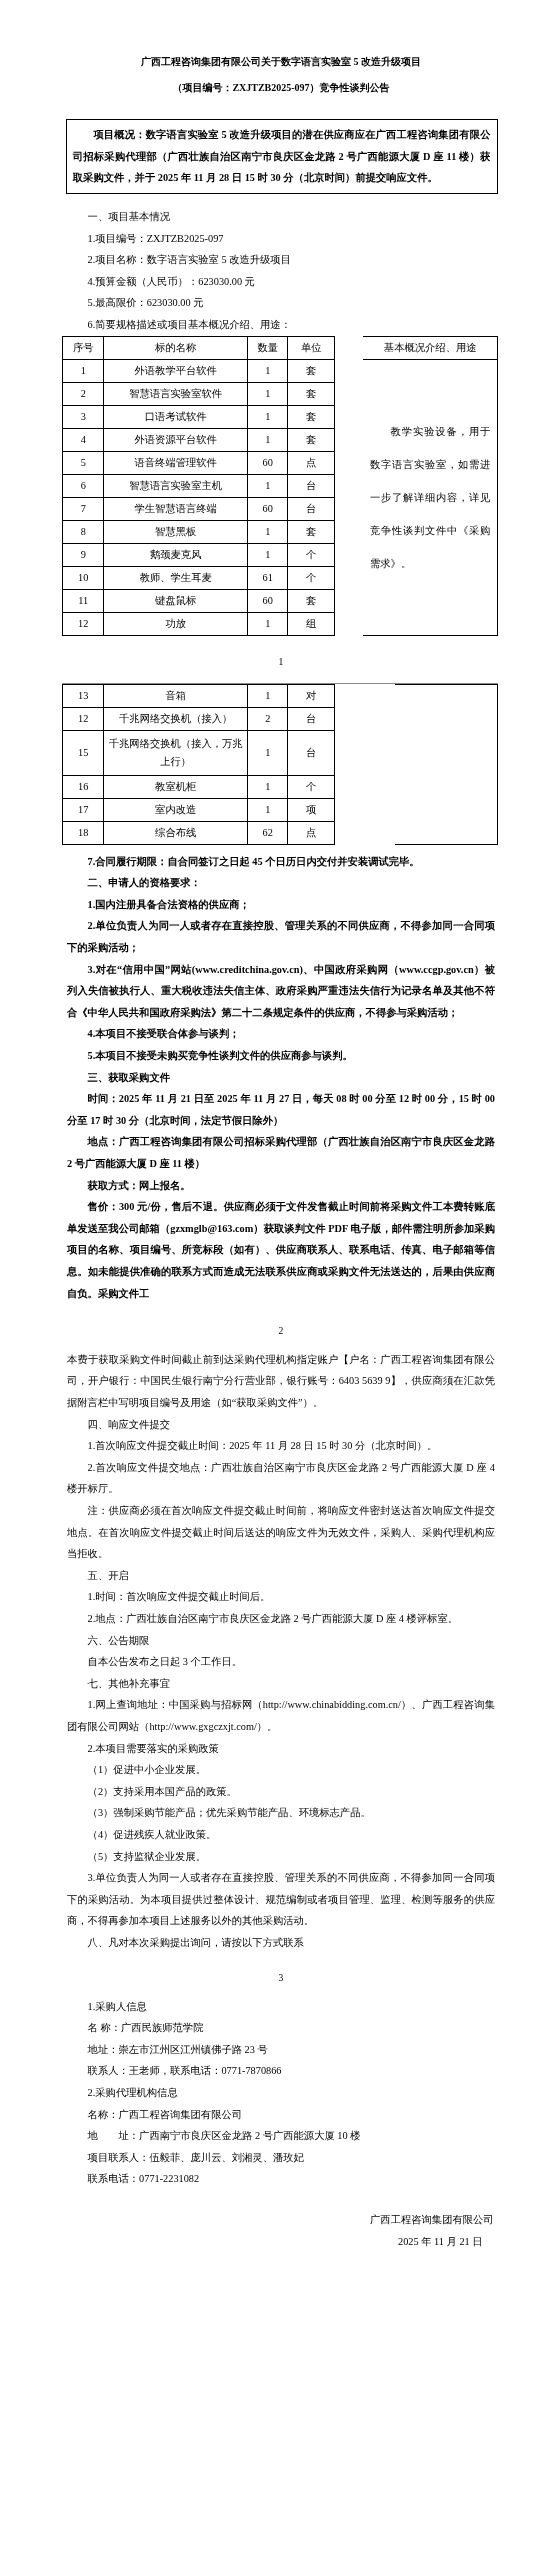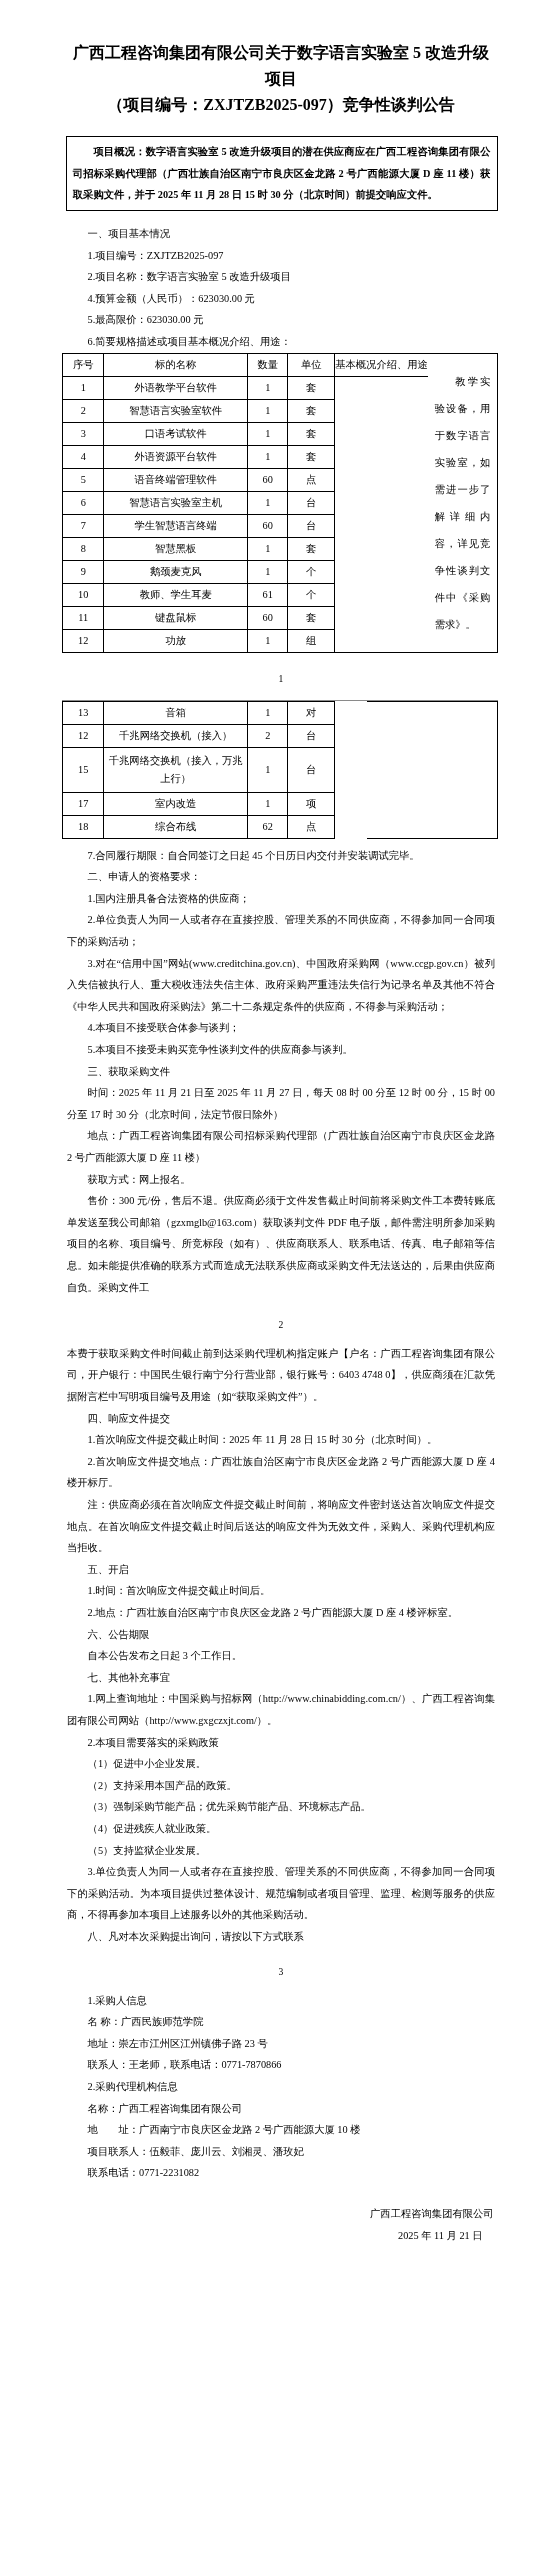--- a/index.html
+++ b/index.html
@@ -11,22 +11,23 @@
     color:#000;
     font-family:"Liberation Serif","DejaVu Serif",serif;
     font-size:10.3px;
     overflow:hidden;
   }
   .content { padding:0 53px 0 67px; }
   .title {
     padding-top:40px;
     text-align:center;
     font-weight:bold;
-    font-size:16px;
+    font-size:10px;
     line-height:26px;
+    margin-top:9px;
   }
   .overview-box {
     box-sizing:border-box;
     width:432px;
     margin:18px 0 0 -1.4px;
     border:0.7px solid #000;
     padding:4.1px 6.2px;
     font-weight:bold;
     line-height:21.6px;
     text-align:justify;
@@ -42,21 +43,21 @@
   .sec-heading { margin-top:12px; }
   .items { margin-top:0; }
   .pagenum {
     text-align:center;
     line-height:21.6px;
     font-size:9.6px;
   }
   .pagenum.pn1 { margin-top:15px; }
   .pagenum.pn2 { margin-top:16.4px; }
   .pagenum.pn3 { margin-top:13.7px; }
-  .body-block { margin-top:5.5px; }
+  .body-block { margin-top:5.5px;font-weight:bold; }
   .body-block-3 { margin-top:6.8px; }
   .body-block-4 { margin-top:6.8px; }
 
   .table-wrap {
     display:flex;
     align-items:stretch;
     width:436px;
     margin-left:-4.8px;
   }
   .table-wrap.first { margin-top:0; }
@@ -80,35 +81,36 @@
   col.c-no   { width:41px; }
   col.c-name { width:144px; }
   col.c-qty  { width:40px; }
   col.c-unit { width:47px; }
   .desc-col {
     box-sizing:border-box;
     width:164px;
     border:0.7px solid #000;
     border-left:none;
     display:flex;
-    flex-direction:row;
+    flex-direction:column;
+    margin-left:28px;
   }
   .desc-head {
     box-sizing:border-box;
     height:23px;
     border-bottom:0.7px solid #000;
     display:flex; align-items:center; justify-content:center;
   }
   .desc-body {
     flex:1;
     display:flex; align-items:center;
     padding:0 6.8px;
   }
   .desc-text {
-    line-height:27px;
+    line-height:33px;
     text-align:justify;
     text-indent:2em;
   }
   .signature {
     margin-top:19px;
     text-align:right;
     line-height:21.6px;
     padding-right:1.4px;
   }
   .signature .sig-date { padding-right:11px; }
@@ -279,20 +281,26 @@
               <td>台</td>
             </tr>
 
             <tr class="tall">
               <td>15</td>
               <td>千兆网络交换机（接入，万兆上行）</td>
               <td>1</td>
               <td>台</td>
             </tr>
 
+            <tr>
+              <td>16</td>
+              <td>教室机柜</td>
+              <td>1</td>
+              <td>个</td>
+            </tr>
 
             <tr>
               <td>17</td>
               <td>室内改造</td>
               <td>1</td>
               <td>项</td>
             </tr>
 
             <tr>
               <td>18</td>
@@ -331,21 +339,21 @@
 
         <p class="para">获取方式：网上报名。</p>
 
         <p class="para">售价：300 元/份，售后不退。供应商必须于文件发售截止时间前将采购文件工本费转账底单发送至我公司邮箱（gzxmglb@163.com）获取谈判文件 PDF 电子版，邮件需注明所参加采购项目的名称、项目编号、所竞标段（如有）、供应商联系人、联系电话、传真、电子邮箱等信息。如未能提供准确的联系方式而造成无法联系供应商或采购文件无法送达的，后果由供应商自负。采购文件工</p>
       </div>
 
     <div class="pagenum pn2">2</div>
 
     <div class="body-block-3">
 
-        <p class="para cont">本费于获取采购文件时间截止前到达采购代理机构指定账户【户名：广西工程咨询集团有限公司，开户银行：中国民生银行南宁分行营业部，银行账号：6403 4748 0】，供应商须在汇款凭据附言栏中写明项目编号及用途（如“获取采购文件”）。</p>
+        <p class="para cont">本费于获取采购文件时间截止前到达采购代理机构指定账户【户名：广西工程咨询集团有限公司，开户银行：中国民生银行南宁分行营业部，银行账号：6403 5639 9】，供应商须在汇款凭据附言栏中写明项目编号及用途（如“获取采购文件”）。</p>
 
         <p class="para">四、响应文件提交</p>
 
         <p class="para">1.首次响应文件提交截止时间：2025 年 11 月 28 日 15 时 30 分（北京时间）。</p>
 
         <p class="para">2.首次响应文件提交地点：广西壮族自治区南宁市良庆区金龙路 2 号广西能源大厦 D 座 4 楼开标厅。</p>
 
         <p class="para">注：供应商必须在首次响应文件提交截止时间前，将响应文件密封送达首次响应文件提交地点。在首次响应文件提交截止时间后送达的响应文件为无效文件，采购人、采购代理机构应当拒收。</p>
 
         <p class="para">五、开启</p>

